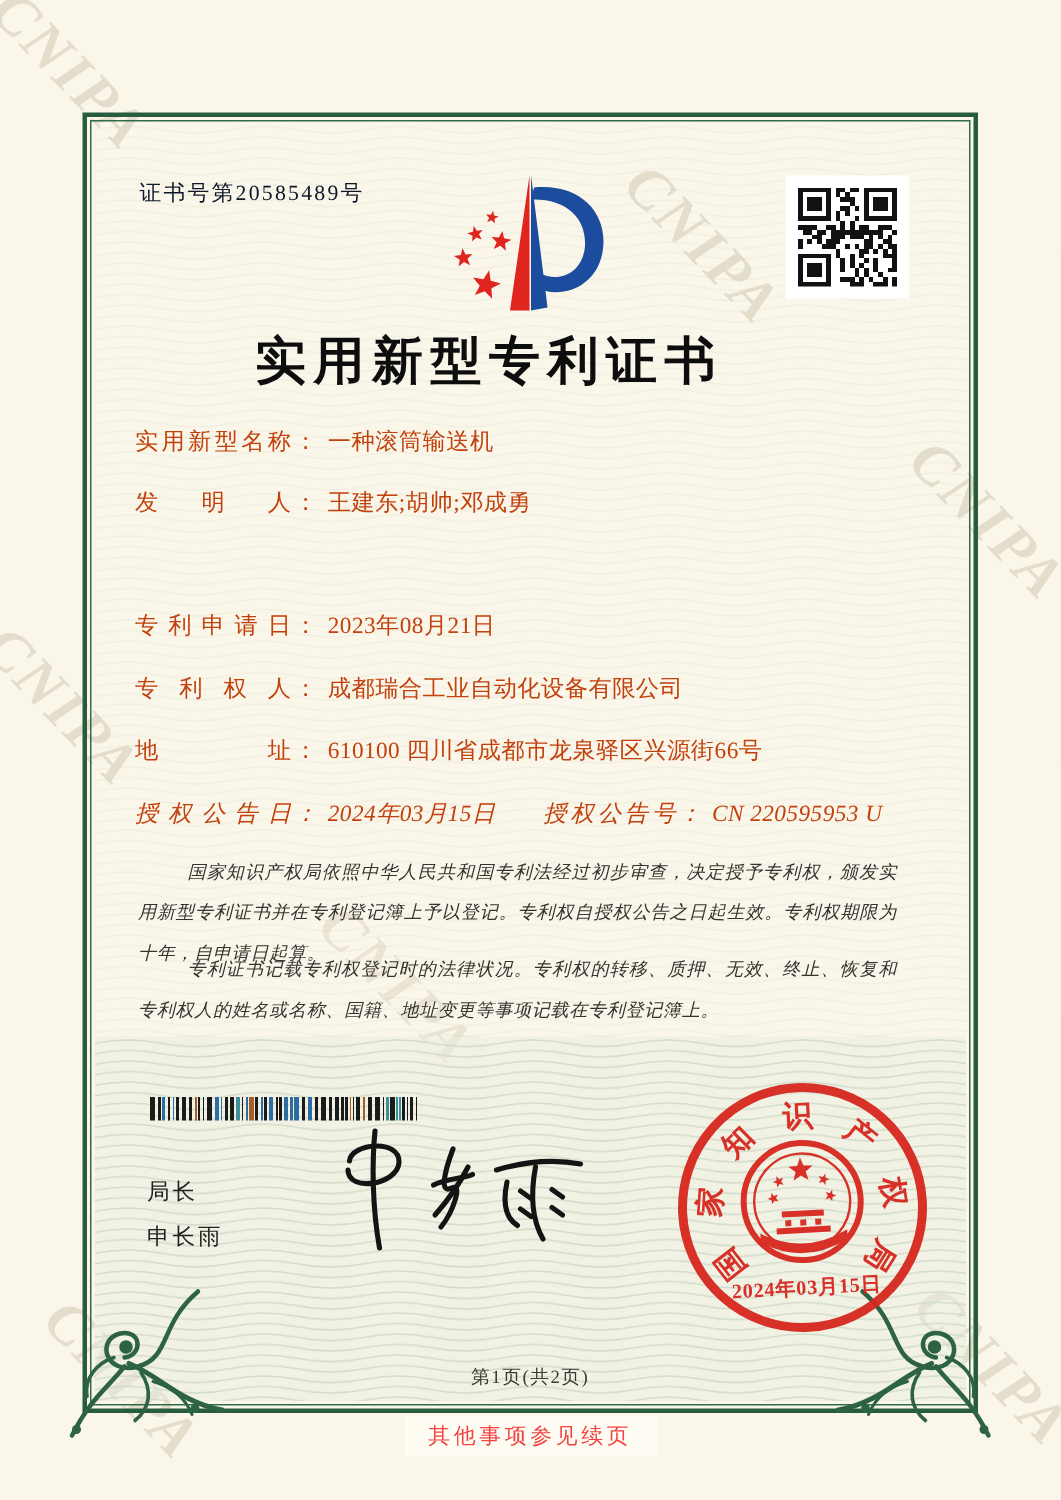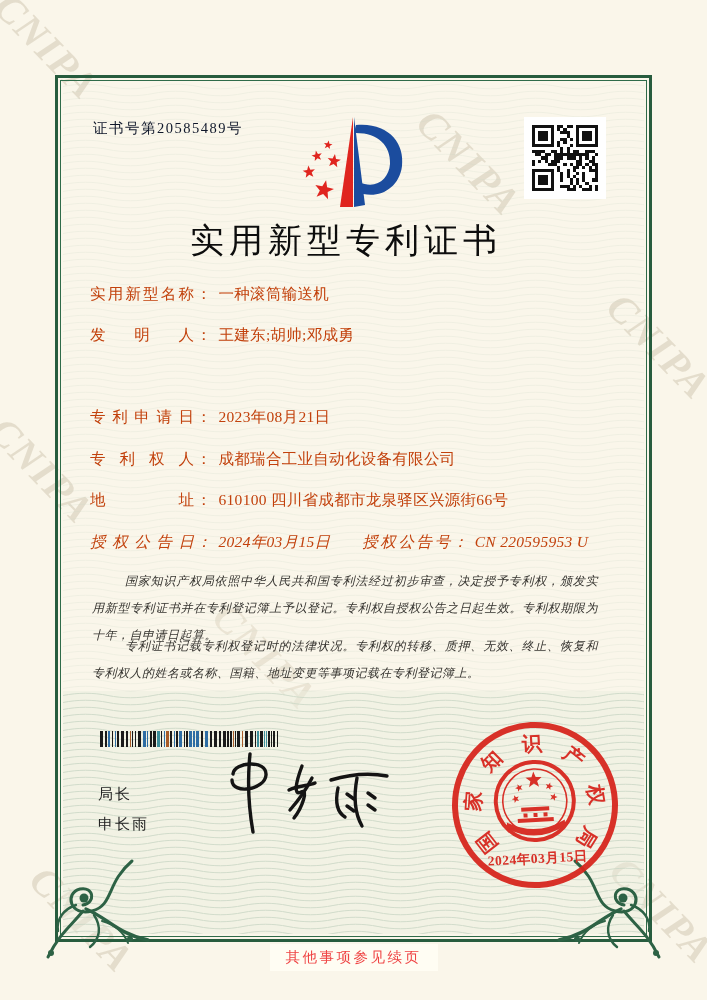--- a/index.html
+++ b/index.html
@@ -35,21 +35,21 @@
   
   .cert-no {
     position:absolute; left:93px; top:119px; font-size:14.5px; color:#0f172a;
     letter-spacing:1.5px;
   }
   .logo { position:absolute; left:290px; top:113px; }
   .qr-wrap { position:absolute; left:524px; top:117px; width:82px; height:82px; background:#ffffff; }
   .qr-wrap svg { position:absolute; left:8px; top:8px; }
   .doc-title {
     position:absolute; left:55px; top:218px; width:542px; text-align:center;
-    font-size:34px; font-weight:normal; color:#0d0d0d; letter-spacing:5px;padding-left:20px;
+    font-size:34px; font-weight:bold; color:#0d0d0d; letter-spacing:5px;
   }
   
   .frow { position:absolute; left:90px; font-size:15.5px; color:#c2410c; white-space:nowrap; }
   .frow .lbl { display:inline-block; width:104px; text-align:justify; text-align-last:justify; }
   .frow .colon { display:inline-block; margin:0 7px 0 2px; }
   .frow .val { letter-spacing:0.3px; }
   .frow .lbl2 { display:inline-block; width:88px; margin-left:28px; text-align:justify; text-align-last:justify; }
   .r0{top:284px;} .r1{top:325px;} .r2{top:366px;} .r3{top:407px;}
   .r4{top:449px;} .r5{top:490px;} .r6{top:532px;font-style:italic;}
   
@@ -419,17 +419,18 @@
         <rect x="33" y="56" width="4" height="4" stroke="none"></rect>
         <rect x="43" y="56" width="4" height="4" stroke="none"></rect>
         <rect x="53" y="56" width="4" height="4" stroke="none"></rect>
         <rect x="27" y="61" width="36" height="4" stroke="none"></rect>
         <path d="M16,64 Q45,80 74,64 L74,70 Q45,87 16,70 Z" stroke="none"></path>
       </g>
     </svg>
     <div class="seal-date">2024年03月15日</div>
   </div>
 
+  <div class="page-info">第1页(共2页)</div>
   <div class="note-row">
     <span class="note">其他事项参见续页</span>
   </div>
 
 </div>
 
 </body></html>

